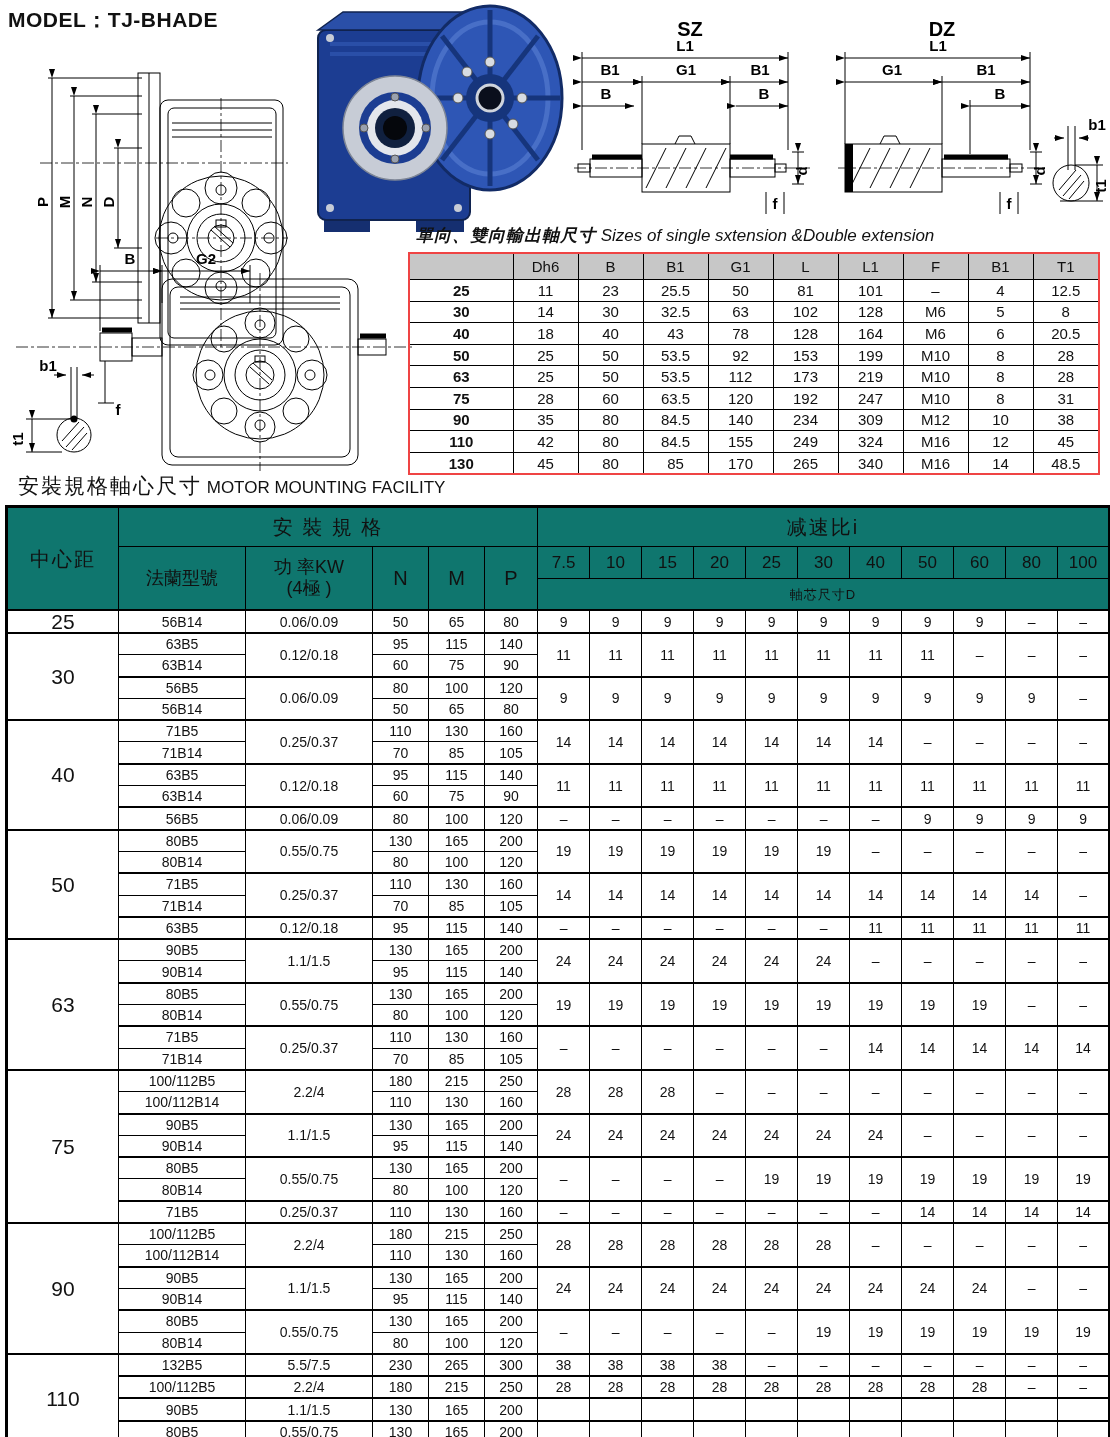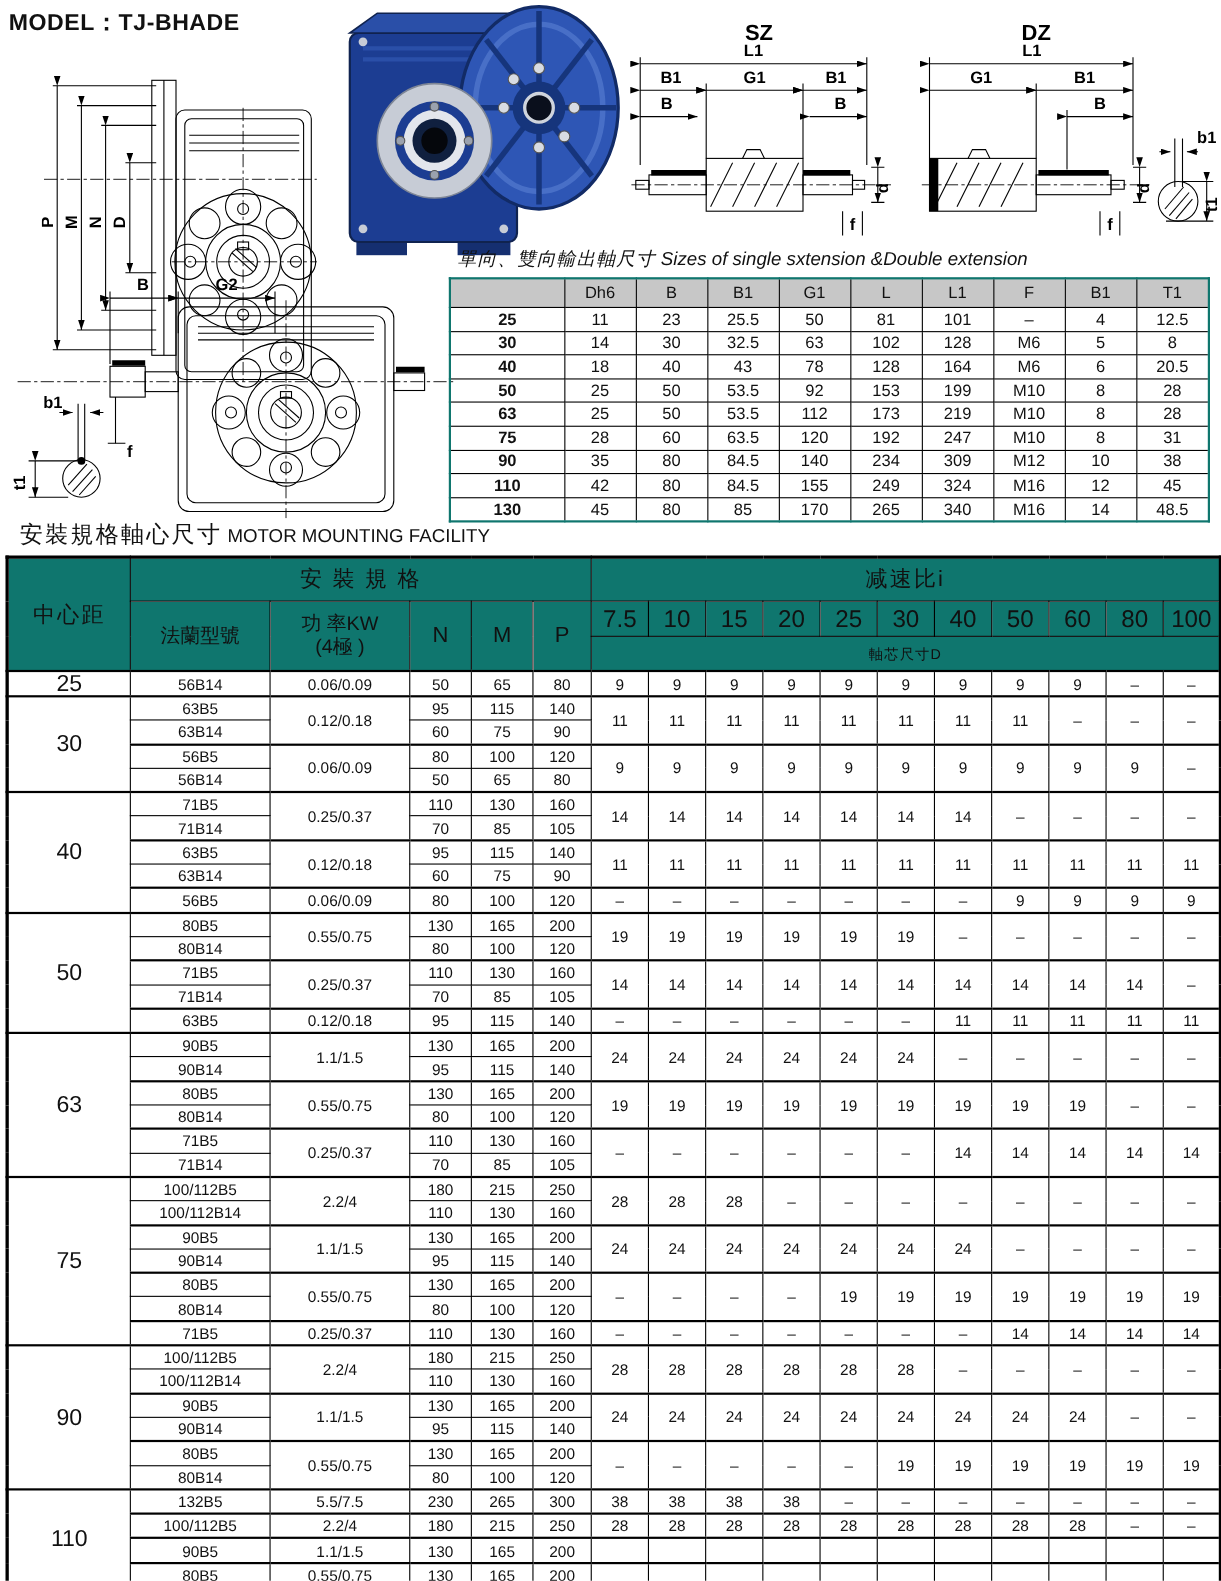--- a/index.html
+++ b/index.html
@@ -2,40 +2,40 @@
 <html><head>
 <meta charset="utf-8">
 <style>
   html,body{margin:0;padding:0;}
   body{width:1110px;height:1437px;background:#fff;position:relative;overflow:hidden;
        font-family:"Liberation Sans",sans-serif;color:#111;}
   #title{position:absolute;left:8px;top:6px;font-size:21px;font-weight:bold;letter-spacing:.5px;text-align:center;}
   svg{position:absolute;}
   svg text{font-family:"Liberation Sans",sans-serif;}
   #shaft-caption{position:absolute;left:416px;top:224px;font-style:italic;font-size:17px;white-space:nowrap;}
-  #shaft-caption .zh{letter-spacing:1px;}
+  #shaft-caption .zh{letter-spacing:1px;font-weight:bold;}
   #mount-caption{position:absolute;left:18px;top:472px;font-size:17px;white-space:nowrap;}
   #mount-caption .zh{font-size:21px;letter-spacing:2px;}
   table{border-collapse:collapse;table-layout:fixed;}
   
-  #shaft-table{position:absolute;left:408px;top:252px;width:690px;border:2px solid #0f766e;padding-left:34px;}
+  #shaft-table{position:absolute;left:408px;top:252px;width:690px;border:2px solid #ef4444;padding-left:34px;}
   #shaft-table th,#shaft-table td{border:1.5px solid #000;text-align:center;font-size:15px;
       height:20.6px;padding:0;line-height:1;}
   #shaft-table th{background:#c7c7c7;font-weight:normal;height:25px;}
   #shaft-table td.rowlabel{font-weight:bold;}
   
   #main-table{position:absolute;left:5px;top:505px;width:1100px;border:3px solid #000;}
   #main-table th,#main-table td{border:1px solid #000;text-align:center;padding:0;
       white-space:nowrap;overflow:hidden;line-height:1;}
   #main-table th{background:#0f766e;font-weight:normal;}
   .h-top{font-size:20px;letter-spacing:2px;height:38px;}
   .h-sub{font-size:18px;}
   .h-sub div{line-height:1.15;}
   .h-nmp{font-size:20px;}
-  .h-ratio{font-size:22px;height:31px;margin-top:44px;}
+  .h-ratio{font-size:17px;height:31px;margin-top:44px;}
   .h-d{font-size:13px;height:30px;letter-spacing:1px;}
   #main-table td{font-size:14px;height:20.3px;}
   #main-table td.center-cell{font-size:21px;}
   #main-table .gtop{border-top:2.5px solid #000;}
   #main-table .ptop{border-top:2px solid #000;}
 </style>
 </head>
 <body>
 
 <div id="title">MODEL：TJ-BHADE</div>

